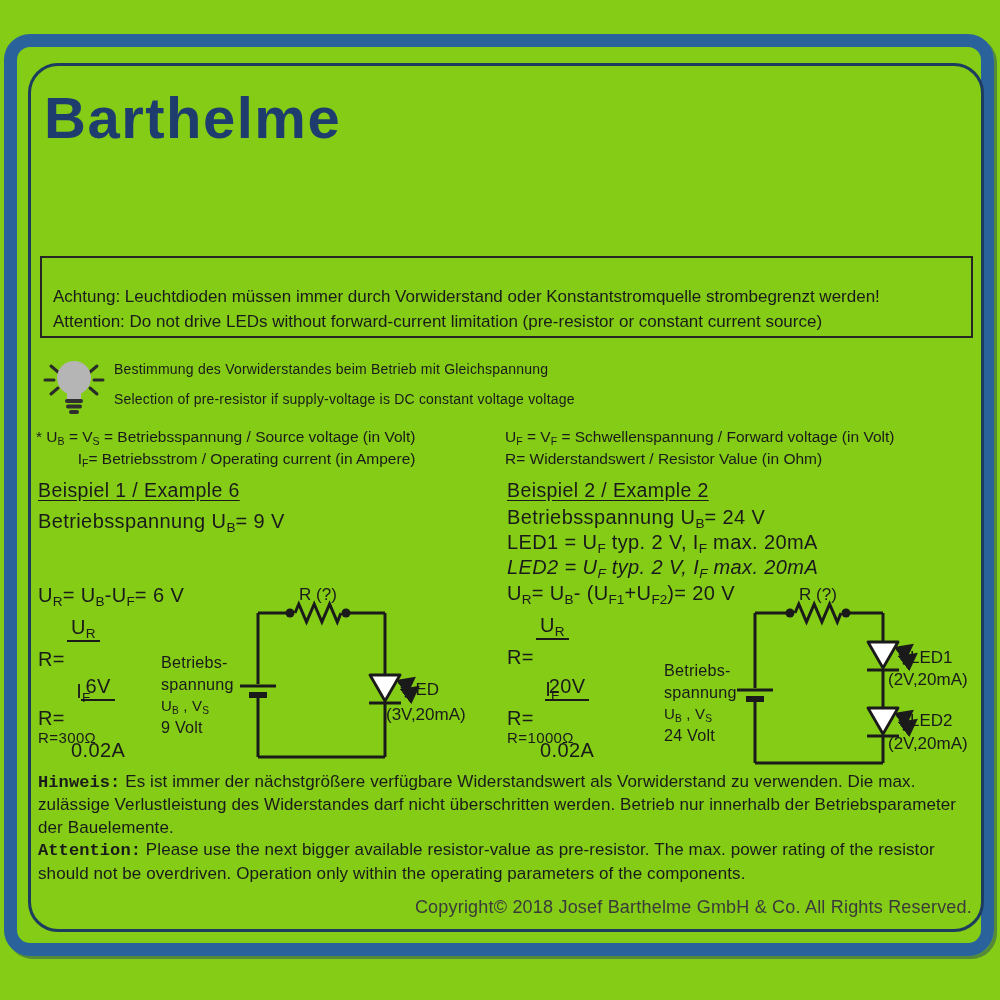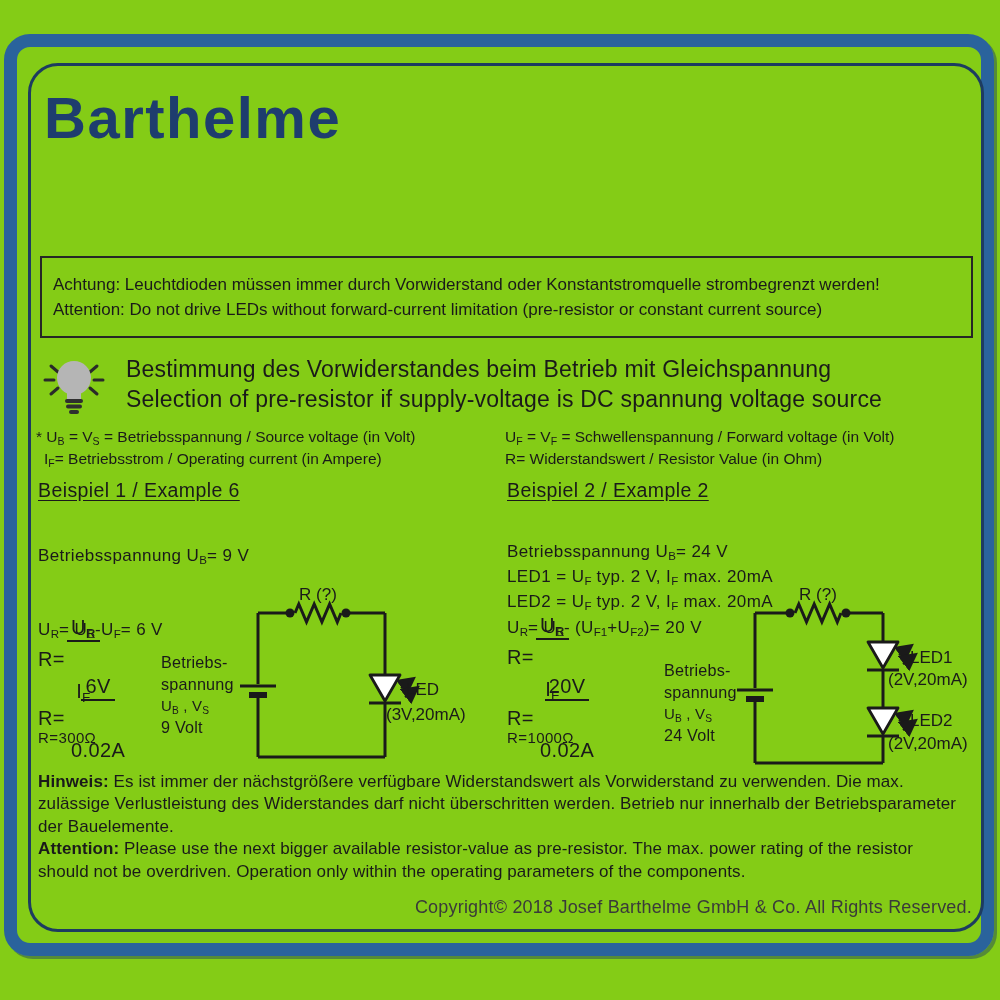--- a/index.html
+++ b/index.html
@@ -9,37 +9,37 @@
   
   .frame-outer{position:absolute;left:4px;top:34px;width:990px;height:922px;box-sizing:border-box;
                border:13px solid #2a639c;border-radius:26px;box-shadow:3px 3px 0 rgba(28,60,96,.45);}
   .frame-inner{position:absolute;left:28px;top:63px;width:956px;height:869px;box-sizing:border-box;
                border:3px solid #1d3c60;border-radius:30px;}
 
   #logo{position:absolute;left:44px;top:84px;font-size:58px;font-weight:bold;
         letter-spacing:1.5px;color:#1e3d6e;}
 
   #warning{position:absolute;left:40px;top:256px;width:933px;height:82px;box-sizing:border-box;
-           border:2.5px solid #262626;padding:14px 0 0 11px;font-size:17px;line-height:25px;
+           border:2.5px solid #262626;padding:26px 0 0 11px;font-size:17px;line-height:25px;
            white-space:nowrap;overflow:hidden;}
 
   #bulb{position:absolute;left:38px;top:350px;width:74px;height:74px;}
-  #heading{position:absolute;left:126px;top:354px;font-size:23px;line-height:30px;letter-spacing:.2px;}
+  #heading{position:absolute;left:114px;top:354px;font-size:14px;line-height:30px;letter-spacing:.2px;}
 
   .defs{position:absolute;font-size:15.5px;line-height:22px;}
   #defs-col1{left:36px;top:426px;}
   #defs-col2{left:505px;top:426px;}
-  #defs-col1 .indent{margin-left:8px;}
+  #defs-col1 .indent{margin-left:8px;text-align:right;}
 
   .ex-title{position:absolute;font-size:19.5px;letter-spacing:.4px;text-decoration:underline;text-underline-offset:3px;}
-  .ex-line{position:absolute;font-size:17px;letter-spacing:.4px;margin-top:36px;}
+  .ex-line{position:absolute;font-size:20px;letter-spacing:.4px;}
   #ex1-title{left:38px;top:479px;}  #ex2-title{left:507px;top:479px;}
   #ex1-supply{left:38px;top:510px;} #ex2-supply{left:507px;top:506px;}
   #ex1-led{left:38px;top:536px;}    #ex2-led1{left:507px;top:531px;}
-                                    #ex2-led2{left:507px;top:556px;}
+                                    #ex2-led2{left:507px;top:556px;font-style:italic;}
   #ex1-ur{left:38px;top:584px;}     #ex2-ur{left:507px;top:582px;}
 
   .formula{position:absolute;display:flex;align-items:center;font-size:20px;letter-spacing:.4px;}
   .f-lhs{margin-right:2px;}
   .frac{display:inline-flex;flex-direction:column;align-items:center;line-height:1.08;gap:38px;}
   .frac .num{border-bottom:2.5px solid #1a1a1a;padding:0 4px 1px;}
   .frac .den{padding:1px 4px 0;}
   #ex1-fsym{left:38px;top:617px;}  #ex2-fsym{left:507px;top:615px;}
   #ex1-fval{left:38px;top:676px;}  #ex2-fval{left:507px;top:676px;}
   .result{position:absolute;font-size:15px;letter-spacing:.4px;}
@@ -49,21 +49,21 @@
   .source-label .syms{font-size:15px;}
   #ex1-source{left:161px;top:652px;}
   #ex2-source{left:664px;top:660px;}
 
   .circuit{position:absolute;}
   #circuit1{left:230px;top:578px;width:260px;height:190px;}
   #circuit2{left:732px;top:578px;width:263px;height:195px;}
   svg text{font-family:"Liberation Sans",sans-serif;font-size:17px;fill:#1a1a1a;}
 
   #note{position:absolute;left:38px;top:771px;width:922px;font-size:17px;line-height:22.4px;letter-spacing:.1px;}
-  #note b{font-weight:bold;}
+  #note b{font-weight:bold;font-family:Liberation Mono, monospace;}
   #copyright{position:absolute;left:400px;top:897px;width:572px;text-align:right;
              font-size:18px;color:#3a3a3a;letter-spacing:.2px;}
 
   sub{font-size:68%;vertical-align:-0.27em;line-height:0;letter-spacing:0;}
 </style>
 </head>
 <body>
 
 <div class="page">
 
@@ -88,21 +88,21 @@
     </g>
     <circle cx="36" cy="28" r="17" fill="#b5b5b5"></circle>
     <path d="M29,42 h14 v7 h-14 z" fill="#b5b5b5"></path>
     <rect x="27" y="49" width="18" height="4" rx="2" fill="#2f2f2f"></rect>
     <rect x="28" y="54.5" width="16" height="4" rx="2" fill="#2f2f2f"></rect>
     <rect x="31" y="60" width="10" height="4" rx="2" fill="#2f2f2f"></rect>
   </svg>
 
   <div id="heading">
     <div>Bestimmung des Vorwiderstandes beim Betrieb mit Gleichspannung</div>
-    <div>Selection of pre-resistor if supply-voltage is DC spannung voltage source</div>
+    <div>Selection of pre-resistor if supply-voltage is DC constant voltage voltage</div>
   </div>
 
   <div id="defs-col1" class="defs">
     <div>* U<sub>B</sub> = V<sub>S</sub> = Betriebsspannung / Source voltage (in Volt)</div>
     <div class="indent">I<sub>F</sub>= Betriebsstrom / Operating current (in Ampere)</div>
   </div>
   <div id="defs-col2" class="defs">
     <div>U<sub>F</sub> = V<sub>F</sub> = Schwellenspannung / Forward voltage (in Volt)</div>
     <div>R= Widerstandswert / Resistor Value (in Ohm)</div>
   </div>

